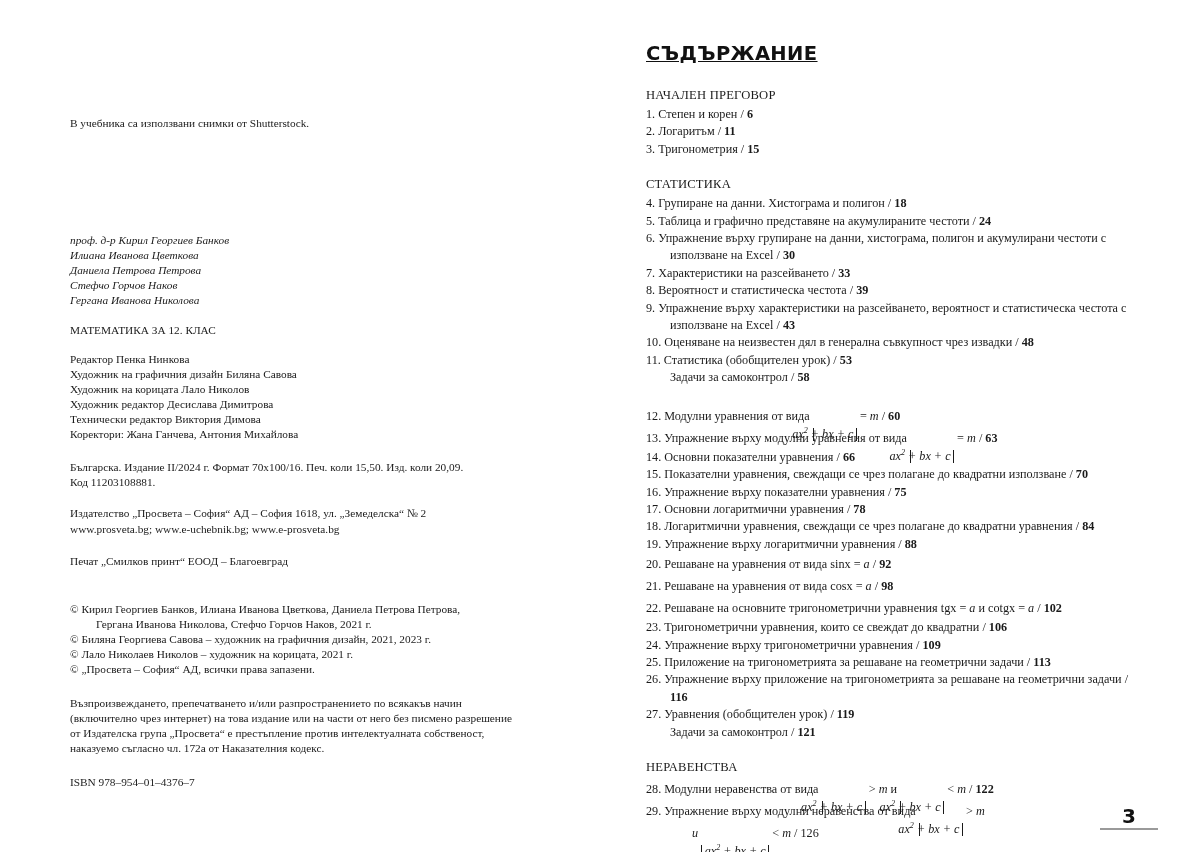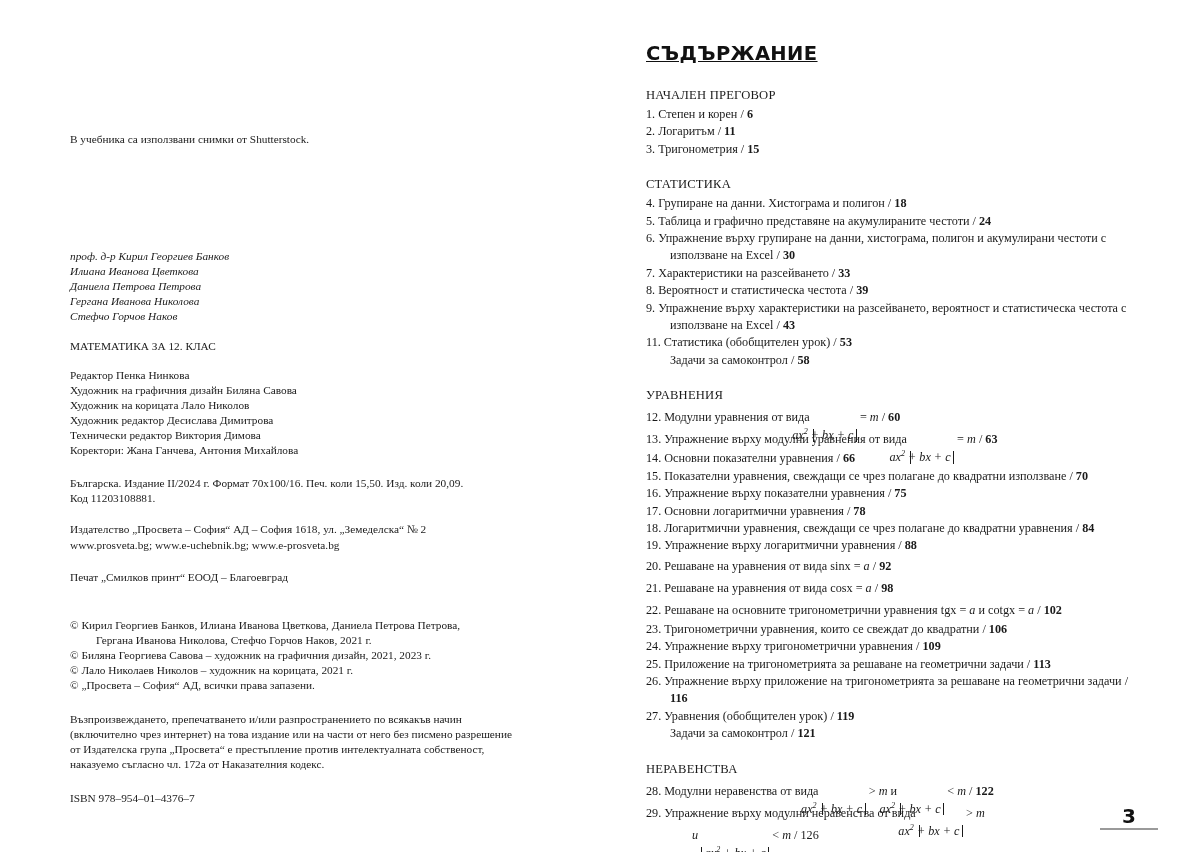--- a/index.html
+++ b/index.html
@@ -13,21 +13,21 @@
     position: relative;
     font-family: "Liberation Serif", serif;
     color: #1a1a1a;
     overflow: hidden;
   }
 
   
   #imprint-column {
     position: absolute;
     left: 70px;
-    top: 132px;
+    top: 116px;
     width: 470px;
   }
   .line {
     font-size: 11.3px;
     line-height: 15.1px;
     white-space: pre-wrap;
   }
   .line.italic { font-style: italic; }
   .hang {
     padding-left: 13px;
@@ -144,22 +144,22 @@
 <div id="imprint-column">
 
   <div class="line"><span>В учебника са използвани снимки от </span><span class="italic">Shutterstock.</span></div>
 
   <div class="gap-shutterstock"></div>
 
   <div>
     <div class="line italic">проф. д-р Кирил Георгиев Банков</div>
     <div class="line italic">Илиана Иванова Цветкова</div>
     <div class="line italic">Даниела Петрова Петрова</div>
+    <div class="line italic">Стефчо Горчов Наков</div>
     <div class="line italic">Гергана Иванова Николова</div>
-    <div class="line italic">Стефчо Горчов Наков</div>
   </div>
 
   <div class="gap-after-authors"></div>
 
   <div class="line">МАТЕМАТИКА ЗА 12. КЛАС</div>
 
   <div class="gap-after-title"></div>
 
   <div>
     <div class="line"><span>Редактор </span><span class="italic">Пенка Нинкова</span></div>
@@ -222,25 +222,25 @@
         <div class="toc-item"><span class="num">3. </span><span>Тригонометрия</span> <span>/</span> <span class="pg">15</span></div>
       </div>
       <div class="toc-section">
         <div class="toc-heading">СТАТИСТИКА</div>
         <div class="toc-item"><span class="num">4. </span><span>Групиране на данни. Хистограма и полигон</span> <span>/</span> <span class="pg">18</span></div>
         <div class="toc-item"><span class="num">5. </span><span>Таблица и графично представяне на акумулираните честоти</span> <span>/</span> <span class="pg">24</span></div>
         <div class="toc-item"><span class="num">6. </span><span>Упражнение върху групиране на данни, хистограма, полигон и акумулирани честоти с използване на Excel</span> <span>/</span> <span class="pg">30</span></div>
         <div class="toc-item"><span class="num">7. </span><span>Характеристики на разсейването</span> <span>/</span> <span class="pg">33</span></div>
         <div class="toc-item"><span class="num">8. </span><span>Вероятност и статистическа честота</span> <span>/</span> <span class="pg">39</span></div>
         <div class="toc-item"><span class="num">9. </span><span>Упражнение върху характеристики на разсейването, вероятност и статистическа честота с използване на Excel</span> <span>/</span> <span class="pg">43</span></div>
+        <div class="toc-item"><span class="num">10. </span><span>Оценяване на неизвестен дял в генерална съвкупност чрез извадки</span> <span>/</span> <span class="pg">48</span></div>
         <div class="toc-item"><span class="num">11. </span><span>Статистика (обобщителен урок)</span> <span>/</span> <span class="pg">53</span></div>
         <div class="toc-item noindent-sub"><span>Задачи за самоконтрол</span> <span>/</span> <span class="pg">58</span></div>
       </div>
       <div class="toc-section">
-        <div class="toc-heading">УРАВНЕНИЯ</div>
         <div class="toc-item math-row"><span class="num">12. </span><span>Модулни уравнения от вида</span> <span class="m"><span class="abs">ax<sup class="sq">2</sup> + bx + c</span><span class="op"> = </span>m</span> <span>/</span> <span class="pg">60</span></div>
         <div class="toc-item math-row"><span class="num">13. </span><span>Упражнение върху модулни уравнения от вида</span> <span class="m"><span class="abs">ax<sup class="sq">2</sup> + bx + c</span><span class="op"> = </span>m</span> <span>/</span> <span class="pg">63</span></div>
         <div class="toc-item"><span class="num">14. </span><span>Основни показателни уравнения</span> <span>/</span> <span class="pg">66</span></div>
         <div class="toc-item"><span class="num">15. </span><span>Показателни уравнения, свеждащи се чрез полагане до квадратни използване</span> <span>/</span> <span class="pg">70</span></div>
         <div class="toc-item"><span class="num">16. </span><span>Упражнение върху показателни уравнения</span> <span>/</span> <span class="pg">75</span></div>
         <div class="toc-item"><span class="num">17. </span><span>Основни логаритмични уравнения</span> <span>/</span> <span class="pg">78</span></div>
         <div class="toc-item"><span class="num">18. </span><span>Логаритмични уравнения, свеждащи се чрез полагане до квадратни уравнения</span> <span>/</span> <span class="pg">84</span></div>
         <div class="toc-item"><span class="num">19. </span><span>Упражнение върху логаритмични уравнения</span> <span>/</span> <span class="pg">88</span></div>
         <div class="toc-item math-row"><span class="num">20. </span><span>Решаване на уравнения от вида</span> <span class="m"><span class="fn">sinx</span><span class="op"> = </span>a</span> <span>/</span> <span class="pg">92</span></div>
         <div class="toc-item math-row"><span class="num">21. </span><span>Решаване на уравнения от вида</span> <span class="m"><span class="fn">cosx</span><span class="op"> = </span>a</span> <span>/</span> <span class="pg">98</span></div>

